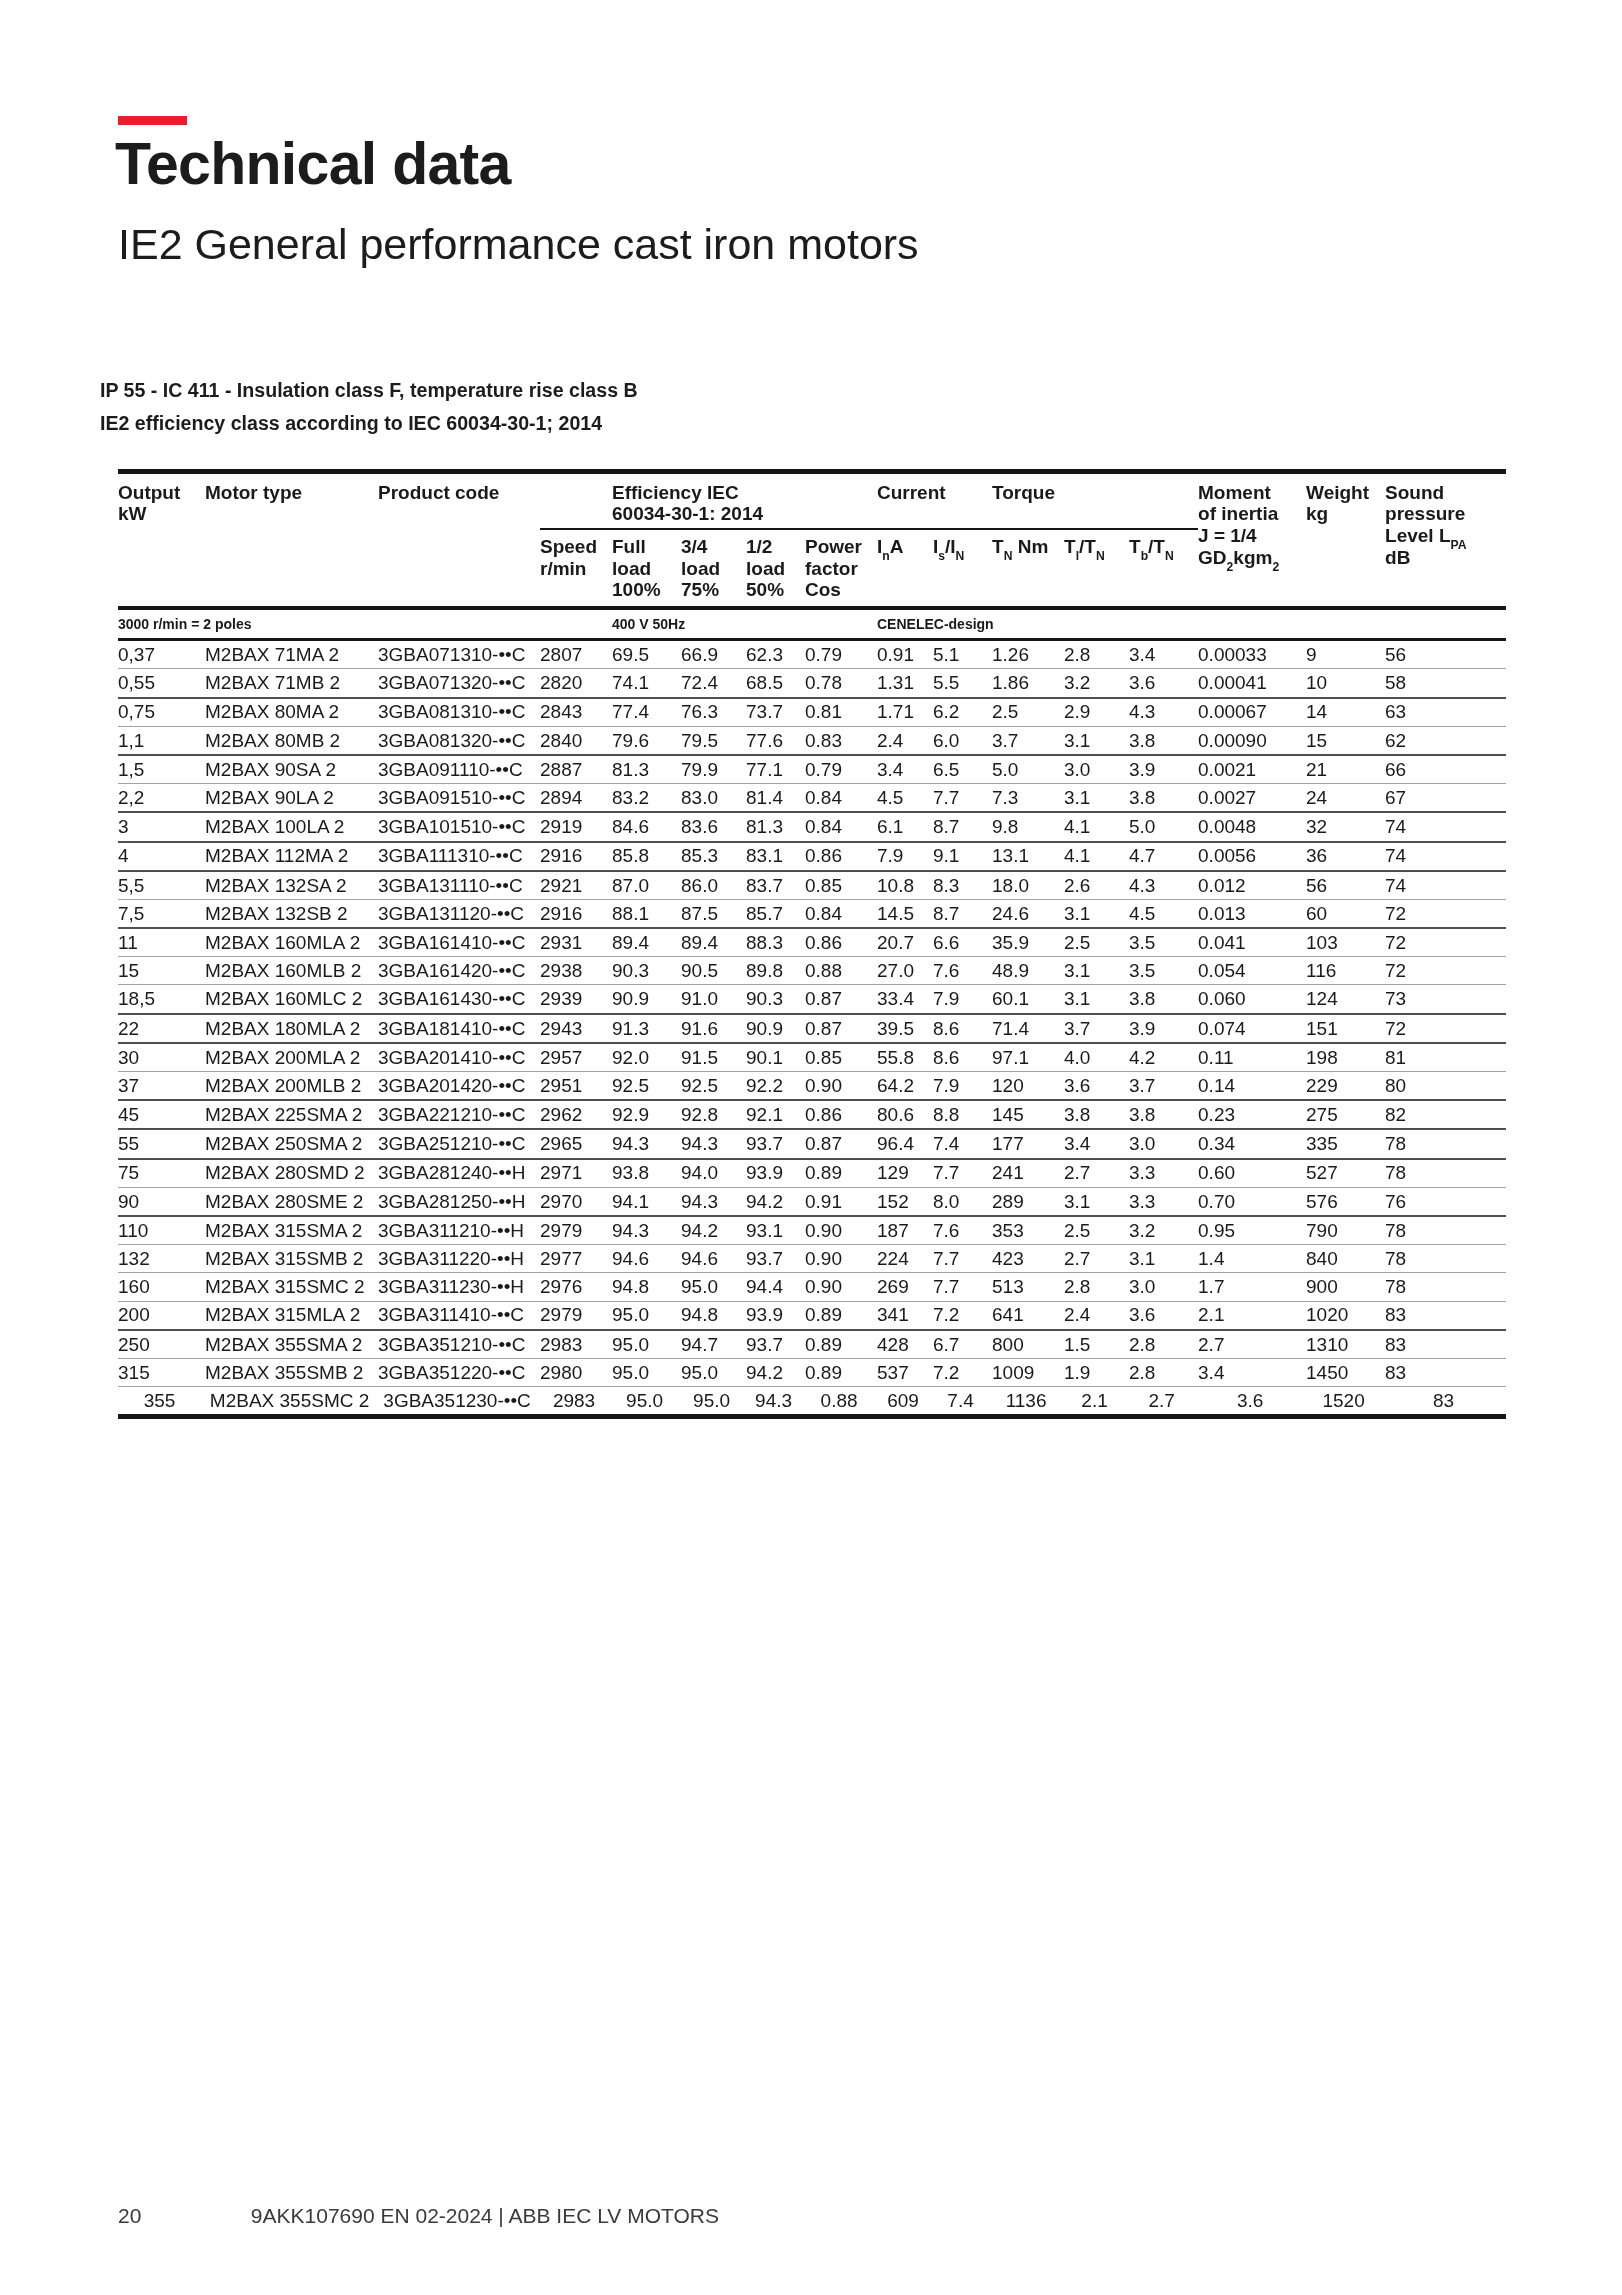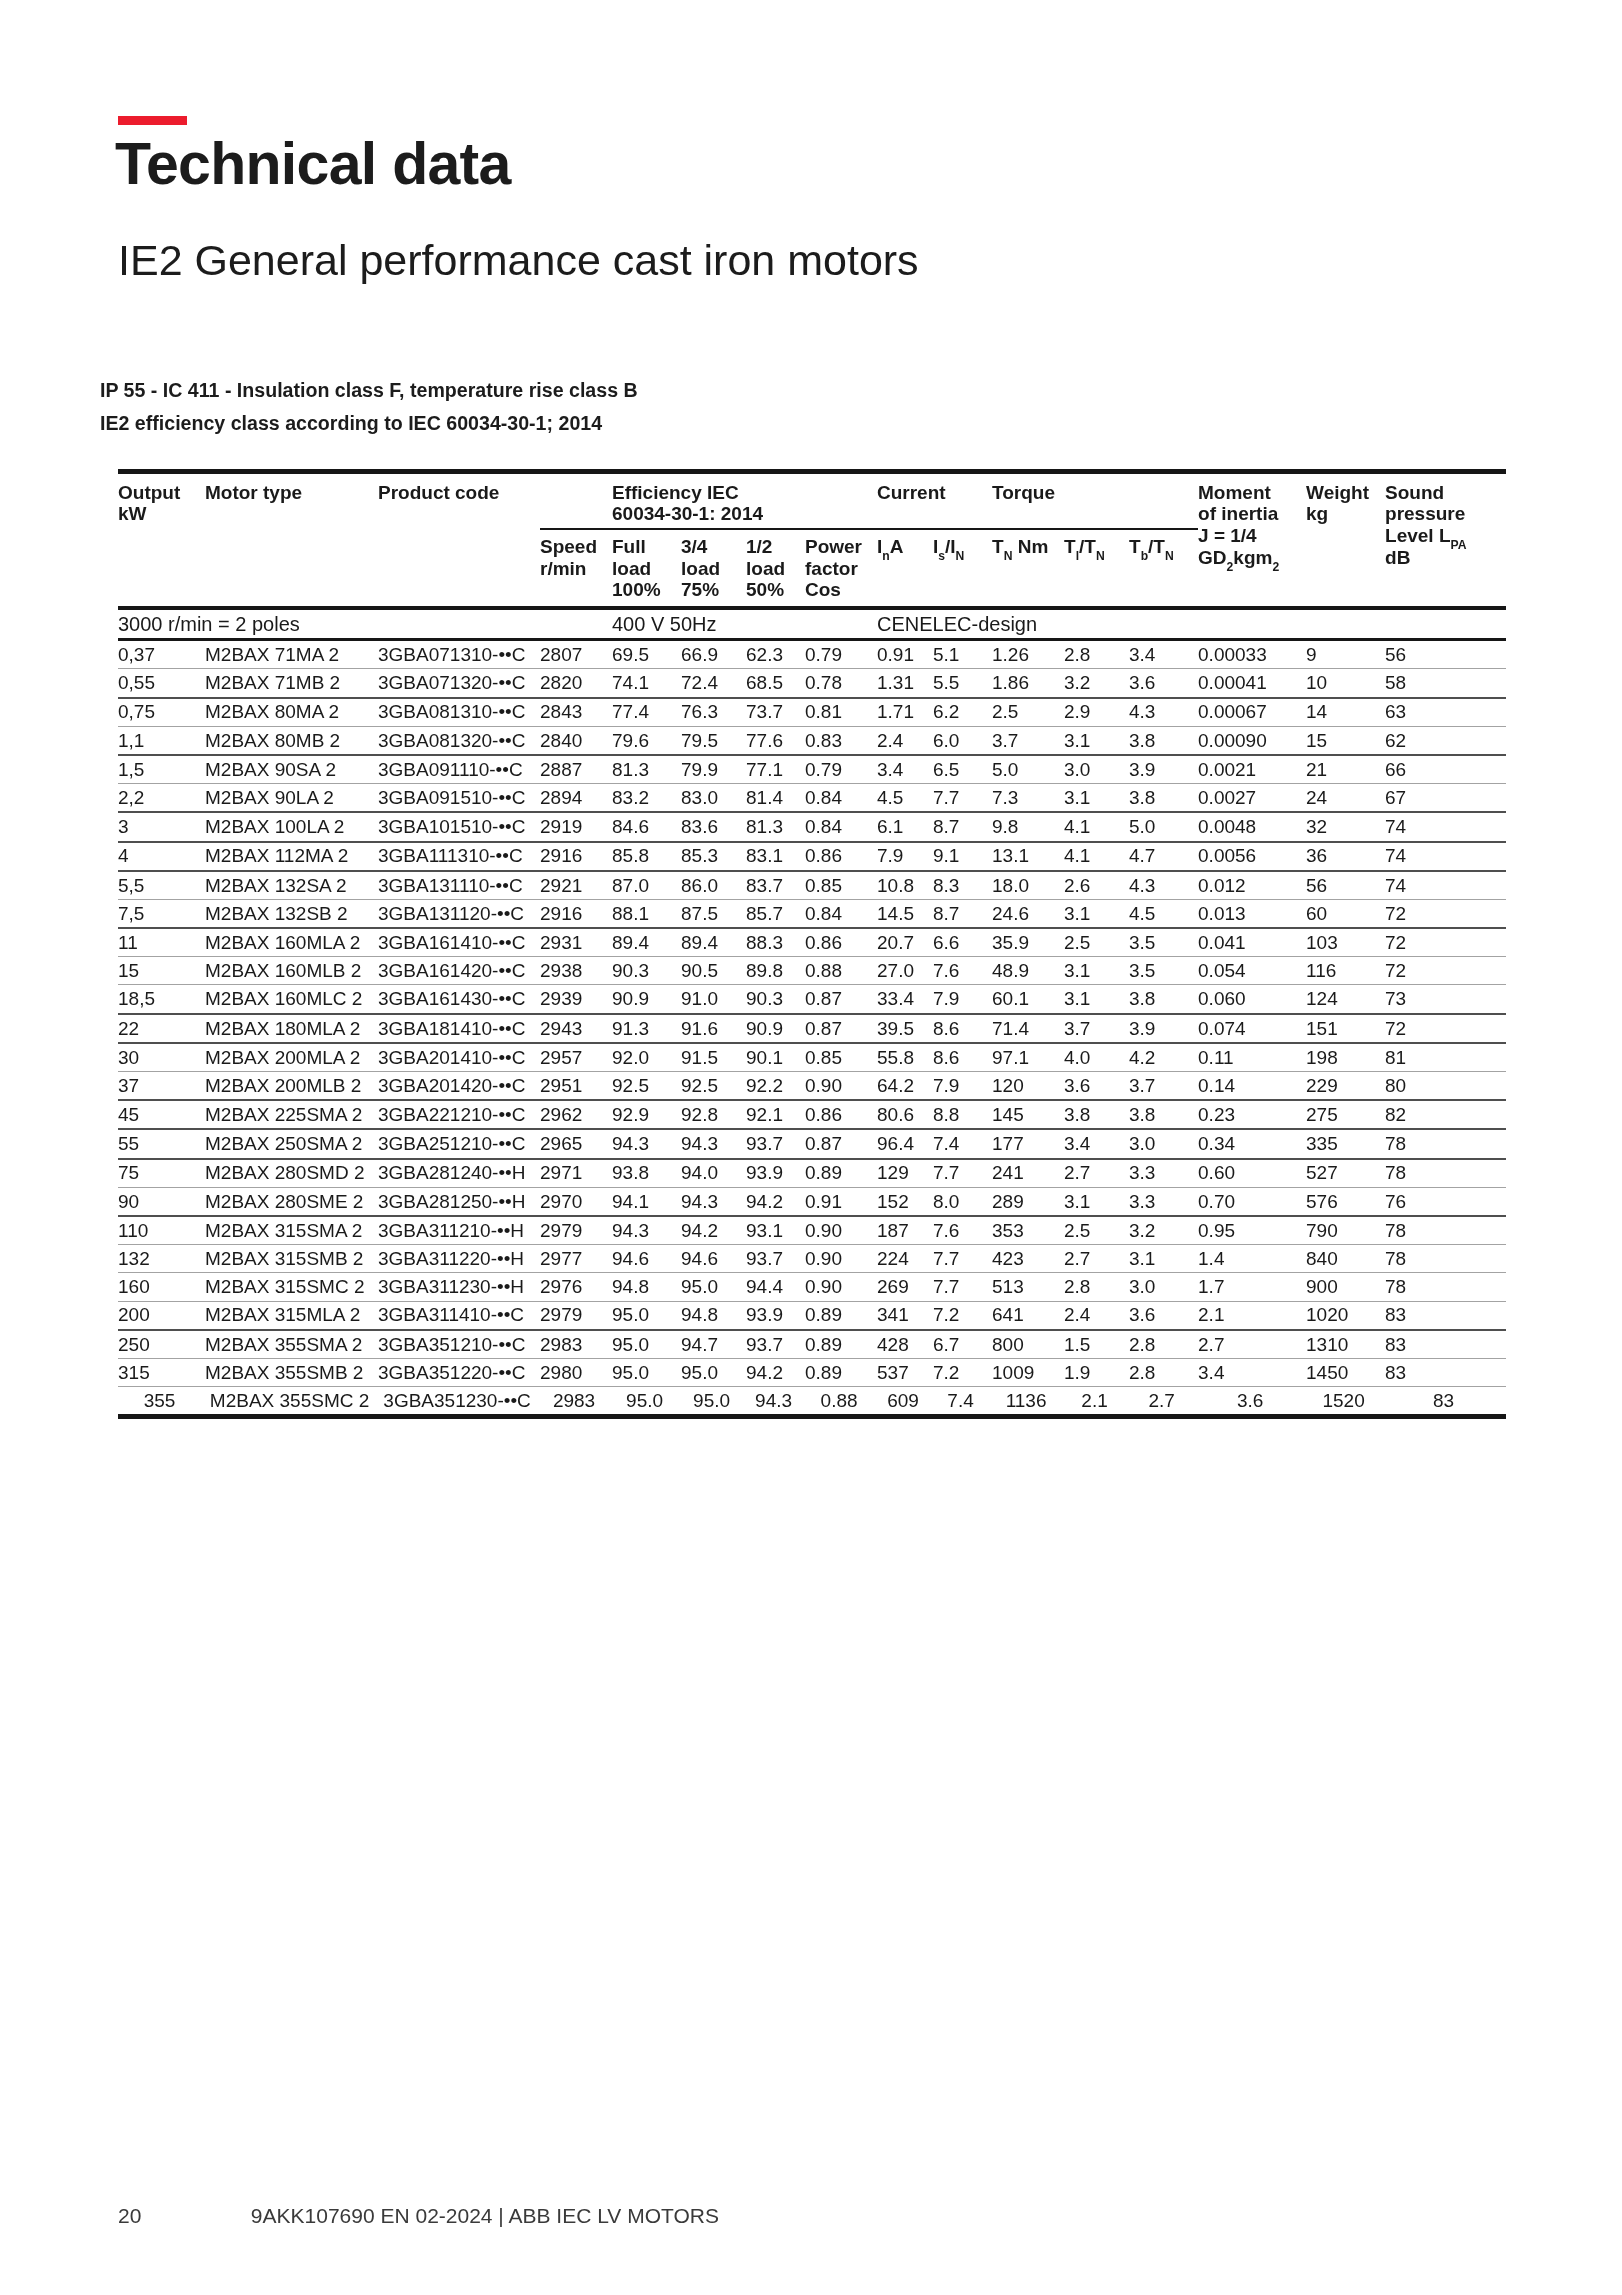--- a/index.html
+++ b/index.html
@@ -4,37 +4,37 @@
 <style>
   html,body { margin:0; padding:0; background:#ffffff; }
   body { width:1622px; height:2295px; position:relative;
          font-family:"Liberation Sans", sans-serif; color:#1a1a1a; }
 
   .accent-bar { position:absolute; left:118px; top:116px; width:69px; height:8.5px; }
 
   .page-title { position:absolute; left:115px; top:135px; margin:0;
                 font-size:59px; line-height:1; font-weight:700; letter-spacing:-0.7px; color:#1c1c1c; }
 
-  .page-subtitle { position:absolute; left:118px; top:239px; margin:0;
+  .page-subtitle { position:absolute; left:118px; top:223px; margin:0;
                    font-size:43px; line-height:1; font-weight:400; color:#1c1c1c; }
 
   .specs { position:absolute; left:100px; top:374px; }
   .specs p { margin:0; font-size:19.6px; line-height:33px; font-weight:700; color:#1c1c1c; }
 
   .table-wrap { position:absolute; left:118px; top:469px; width:1387px; }
   table { width:1387px; border-collapse:collapse; table-layout:fixed;
           border-top:5.9px solid #161616; }
   th, td { text-align:left; vertical-align:top; overflow:visible; white-space:nowrap; }
 
   thead th { font-size:19px; line-height:21.6px; font-weight:700; padding:7.9px 3.9px 2.6px 0; }
   tr.h1 th.mid  { border-bottom:2.6px solid #161616; }
   tr.h1 th.top  { border-bottom:4.6px solid #161616; }
   tr.h2 th      { padding:6.5px 3.9px 5.2px 0; border-bottom:4.6px solid #161616; }
 
-  tr.group-row td { font-size:20px; line-height:21.6px; font-weight:400;
+  tr.group-row td { font-size:14px; line-height:21.6px; font-weight:700;
                     padding:3.9px 3.9px 2.6px 0; border-bottom:3.3px solid #161616; }
 
   tr.data-row td { font-size:19px; line-height:20px; padding:3.9px 3.9px 3.3px 0;
                    border-bottom:1.3px solid #a3a3a3; }
   tr.data-row.frame-start td { border-top:2px solid #4f4f4f; }
   tr.data-row:last-child td  { border-bottom:5.2px solid #161616;text-align:center; }
 
   sub { font-size:0.64em; line-height:0; position:relative; top:0.18em; }
 
   .footer { position:absolute; left:118px; top:2204px; font-size:21px; color:#3a3a3a; }

